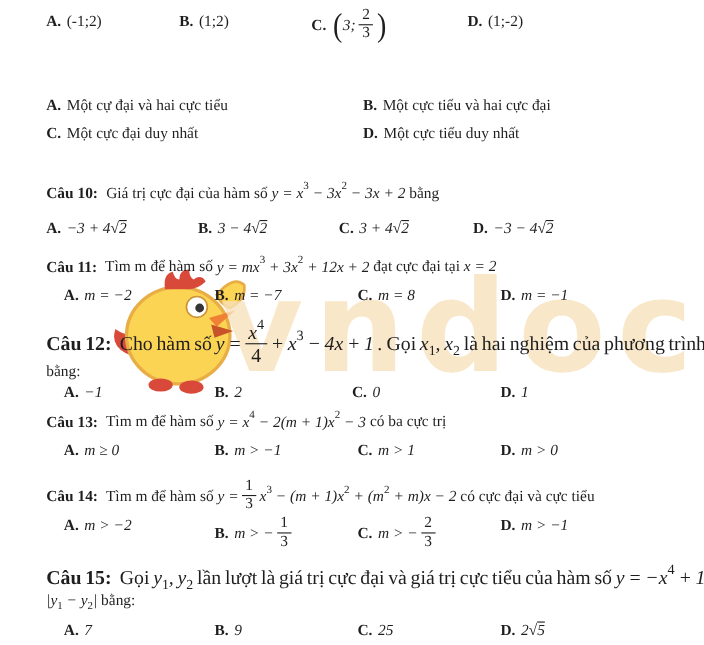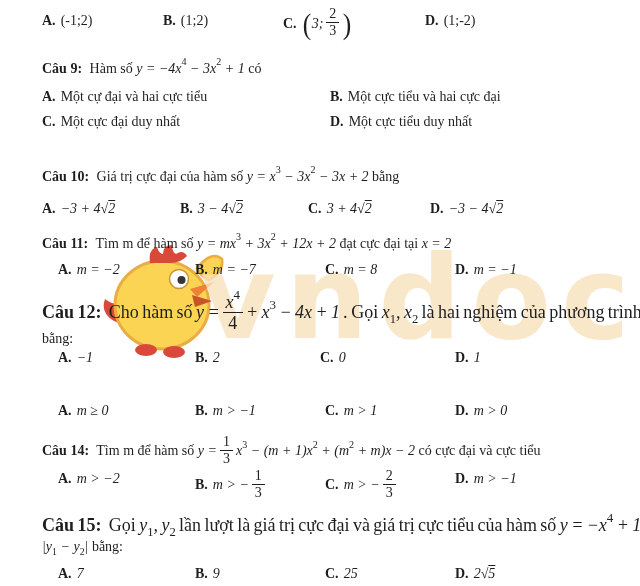--- a/index.html
+++ b/index.html
@@ -66,26 +66,20 @@
           <i class="math">3;</i>
           <span class="frac">
             <span class="num">2</span>
             <span class="den">3</span>
           </span>
           <span class="bigp">)</span>
       </span>
       <span class="opt" style="left:425px"><b>D.</b><span class="val">(1;-2)</span></span>
     </div>
 
-    <div class="line" style="top:58px">
-      <b class="qlabel">Câu 9:</b>
-      <span>Hàm số</span>
-      <i class="math">y = −4x<sup>4</sup> − 3x<sup>2</sup> + 1</i>
-      <span>có</span>
-    </div>
     <div class="optrow" style="top:88px">
       <span class="opt" style="left:42px"><b>A.</b><span class="val">Một cự đại và hai cực tiểu</span></span>
       <span class="opt" style="left:330px"><b>B.</b><span class="val">Một cực tiểu và hai cực đại</span></span>
     </div>
     <div class="optrow" style="top:113px">
       <span class="opt" style="left:42px"><b>C.</b><span class="val">Một cực đại duy nhất</span></span>
       <span class="opt" style="left:330px"><b>D.</b><span class="val">Một cực tiểu duy nhất</span></span>
     </div>
 
     <div class="line" style="top:166px">
@@ -127,20 +121,26 @@
       <i class="math">x<sub>1</sub> + x<sub>2</sub></i>
     </div>
     <div class="line" style="top:330px">bằng:</div>
     <div class="optrow" style="top:349px">
       <span class="opt" style="left:58px"><b>A.</b><i class="math">−1</i></span>
       <span class="opt" style="left:195px"><b>B.</b><i class="math">2</i></span>
       <span class="opt" style="left:320px"><b>C.</b><i class="math">0</i></span>
       <span class="opt" style="left:455px"><b>D.</b><i class="math">1</i></span>
     </div>
 
+    <div class="line" style="top:374px">
+      <b class="qlabel">Câu 13:</b>
+      <span>Tìm m để hàm số</span>
+      <i class="math">y = x<sup>4</sup> − 2(m + 1)x<sup>2</sup> − 3</i>
+      <span>có ba cực trị</span>
+    </div>
     <div class="optrow" style="top:402px">
       <span class="opt" style="left:58px"><b>A.</b><i class="math">m ≥ 0</i></span>
       <span class="opt" style="left:195px"><b>B.</b><i class="math">m &gt; −1</i></span>
       <span class="opt" style="left:325px"><b>C.</b><i class="math">m &gt; 1</i></span>
       <span class="opt" style="left:455px"><b>D.</b><i class="math">m &gt; 0</i></span>
     </div>
 
     <div class="line" style="top:436px">
       <b class="qlabel">Câu 14:</b>
       <span>Tìm m để hàm số</span>

